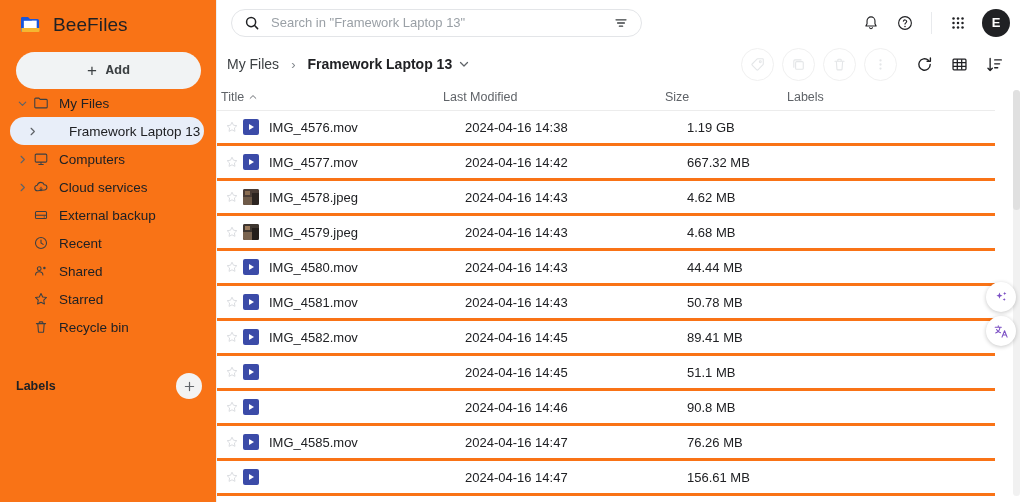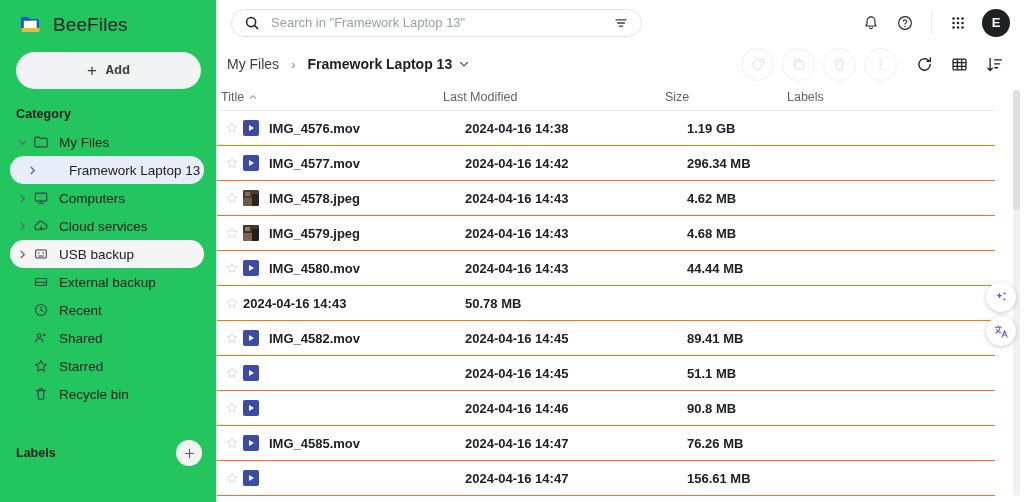--- a/index.html
+++ b/index.html
@@ -8,21 +8,21 @@
     overflow: hidden;
     background: #ffffff;
     font-family: "Liberation Sans", sans-serif;
     -webkit-font-smoothing: antialiased;
   }
   .app { display: flex; width: 1024px; height: 502px; }
 
   
   .sidebar {
     width: 217px; height: 502px;
-    background: #22c55e;
+    background: #f97316;
     border-right: 1px solid #eceff1;
     flex: 0 0 217px;
     position: relative;
   }
   .brand { display: flex; align-items: center; gap: 10px; padding: 11px 0 0 18px; height: 38px; }
   .brand-logo { width: 25px; height: 25px; position: relative; flex: 0 0 25px; }
   .brand-name { font-size: 19px; color: #202124; letter-spacing: .1px; }
 
   .add-btn {
     margin: 14px 16px 0 16px;
@@ -147,24 +147,23 @@
     margin-right: 12px;
   }
   .th { font-size: 12.5px; color: #5f6368; display: flex; align-items: center; gap: 4px; }
   .col-title { flex: 0 0 222px; padding-left: 0; }
   .col-mod { flex: 0 0 222px; }
   .col-size { flex: 0 0 122px; }
   .col-lab { flex: 1; }
 
   .row {
     display: flex; align-items: center; height: 35px;
-    border-bottom: 1px solid #f97316;
+    border-bottom: 3px solid #f97316;
     padding-left: 4px; cursor: pointer;
     margin-right: 12px;
-    font-weight: bold;
   }
   .cell { font-size: 13px; color: #202124; display: flex; align-items: center; }
   .star { width: 22px; flex: 0 0 22px; display: flex; align-items: center; justify-content: center; color: #dadce0; }
   .ftype { width: 16px; height: 16px; flex: 0 0 16px; margin-right: 10px; border-radius: 2px; overflow: hidden; }
   .vid {
     background: #3b4ba8; display: flex; align-items: center; justify-content: center;
   }
   .vid::after {
     content: ""; width: 0; height: 0;
     border-left: 5px solid #fff;
@@ -225,21 +224,20 @@
         </svg>
       </span>
       <span class="brand-name">BeeFiles</span>
     </div>
 
     <button class="add-btn">
       <span class="add-plus">+</span>
       <span class="add-label">Add</span>
     </button>
 
-    <div class="section-title">Category</div>
 
     <div class="nav-item">
       <span class="caret">
         <svg width="11" height="11" viewBox="0 0 12 12">
             <path d="M2.5 4.5L6 8l3.5-3.5" fill="none" stroke="currentColor" stroke-width="1.3" stroke-linecap="round" stroke-linejoin="round"></path>
           </svg>
       </span>
       <span class="nav-icon">
         <svg width="16" height="16" viewBox="0 0 18 18">
             <path d="M2 4.6A1.1 1.1 0 0 1 3.1 3.5h3.6l1.3 1.4h7A1.1 1.1 0 0 1 16 6v7.4a1.1 1.1 0 0 1-1.1 1.1H3.1A1.1 1.1 0 0 1 2 13.4z" fill="none" stroke="currentColor" stroke-width="1.2" stroke-linejoin="round"></path>
@@ -282,36 +280,20 @@
       </span>
       <span class="nav-icon">
         <svg width="16" height="16" viewBox="0 0 18 18">
             <path d="M5.2 13.2a3.1 3.1 0 0 1-.3-6.2 4 4 0 0 1 7.7-.5 2.9 2.9 0 0 1 .3 5.8z" fill="none" stroke="currentColor" stroke-width="1.2" stroke-linejoin="round"></path>
             <path d="M9 9.3v3.4m0 0l-1.4-1.3M9 12.7l1.4-1.3" fill="none" stroke="currentColor" stroke-width="1.1" stroke-linecap="round"></path>
           </svg>
       </span>
       <span class="nav-label">Cloud services</span>
     </div>
 
-    <div class="nav-item hovered">
-      <span class="caret">
-        <svg width="11" height="11" viewBox="0 0 12 12">
-            <path d="M4.5 2.5L8 6l-3.5 3.5" fill="none" stroke="currentColor" stroke-width="1.3" stroke-linecap="round" stroke-linejoin="round"></path>
-          </svg>
-      </span>
-      <span class="nav-icon">
-        <svg width="16" height="16" viewBox="0 0 18 18">
-            <rect x="3" y="4.5" width="12" height="9" rx="1.3" fill="none" stroke="currentColor" stroke-width="1.2"></rect>
-            <circle cx="6.6" cy="7.8" r=".9" fill="currentColor"></circle>
-            <circle cx="11.4" cy="7.8" r=".9" fill="currentColor"></circle>
-            <path d="M6.2 11.2h5.6" stroke="currentColor" stroke-width="1.2" stroke-linecap="round"></path>
-          </svg>
-      </span>
-      <span class="nav-label">USB backup</span>
-    </div>
 
     <div class="nav-item">
       <span class="caret"></span>
       <span class="nav-icon">
         <svg width="16" height="16" viewBox="0 0 18 18">
             <rect x="2.8" y="5" width="12.4" height="8" rx="1.3" fill="none" stroke="currentColor" stroke-width="1.2"></rect>
             <path d="M2.8 9.3h12.4" stroke="currentColor" stroke-width="1.2"></path>
             <circle cx="12.6" cy="11.2" r=".7" fill="currentColor"></circle>
           </svg>
       </span>
@@ -525,21 +507,21 @@
             <span class="star">
               <svg width="14" height="14" viewBox="0 0 18 18">
                 <path d="M9 2.8l1.9 3.9 4.3.6-3.1 3 .7 4.3L9 12.6l-3.8 2 .7-4.3-3.1-3 4.3-.6z" fill="none" stroke="currentColor" stroke-width="1.25" stroke-linejoin="round"></path>
               </svg>
             </span>
             <div class="cell c-title">
               <span class="ftype vid"></span>
               <span class="fname">IMG_4577.mov</span>
             </div>
             <div class="cell c-mod">2024-04-16 14:42</div>
-            <div class="cell c-size">296.34 MB</div>
+            <div class="cell c-size">667.32 MB</div>
             <div class="cell c-lab"></div>
           </div>
           <div class="row">
             <span class="star">
               <svg width="14" height="14" viewBox="0 0 18 18">
                 <path d="M9 2.8l1.9 3.9 4.3.6-3.1 3 .7 4.3L9 12.6l-3.8 2 .7-4.3-3.1-3 4.3-.6z" fill="none" stroke="currentColor" stroke-width="1.25" stroke-linejoin="round"></path>
               </svg>
             </span>
             <div class="cell c-title">
               <span class="ftype thumb">
@@ -586,20 +568,24 @@
             <div class="cell c-mod">2024-04-16 14:43</div>
             <div class="cell c-size">44.44 MB</div>
             <div class="cell c-lab"></div>
           </div>
           <div class="row">
             <span class="star">
               <svg width="14" height="14" viewBox="0 0 18 18">
                 <path d="M9 2.8l1.9 3.9 4.3.6-3.1 3 .7 4.3L9 12.6l-3.8 2 .7-4.3-3.1-3 4.3-.6z" fill="none" stroke="currentColor" stroke-width="1.25" stroke-linejoin="round"></path>
               </svg>
             </span>
+            <div class="cell c-title">
+              <span class="ftype vid"></span>
+              <span class="fname">IMG_4581.mov</span>
+            </div>
             <div class="cell c-mod">2024-04-16 14:43</div>
             <div class="cell c-size">50.78 MB</div>
             <div class="cell c-lab"></div>
           </div>
           <div class="row">
             <span class="star">
               <svg width="14" height="14" viewBox="0 0 18 18">
                 <path d="M9 2.8l1.9 3.9 4.3.6-3.1 3 .7 4.3L9 12.6l-3.8 2 .7-4.3-3.1-3 4.3-.6z" fill="none" stroke="currentColor" stroke-width="1.25" stroke-linejoin="round"></path>
               </svg>
             </span>

